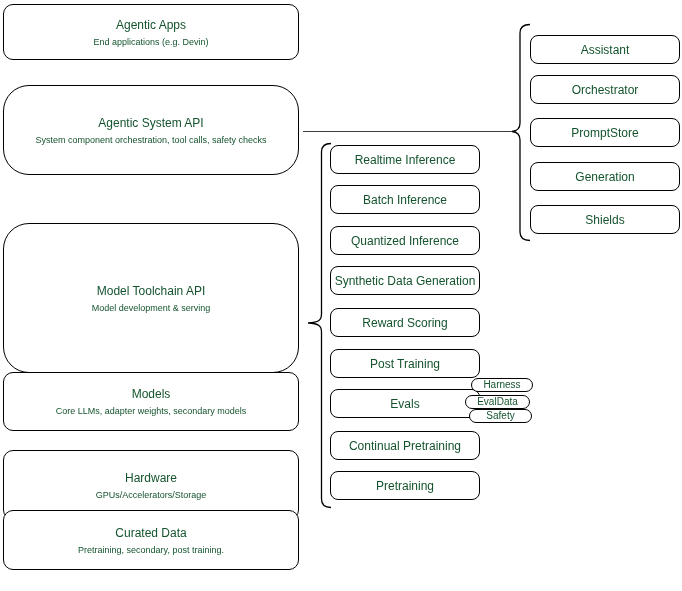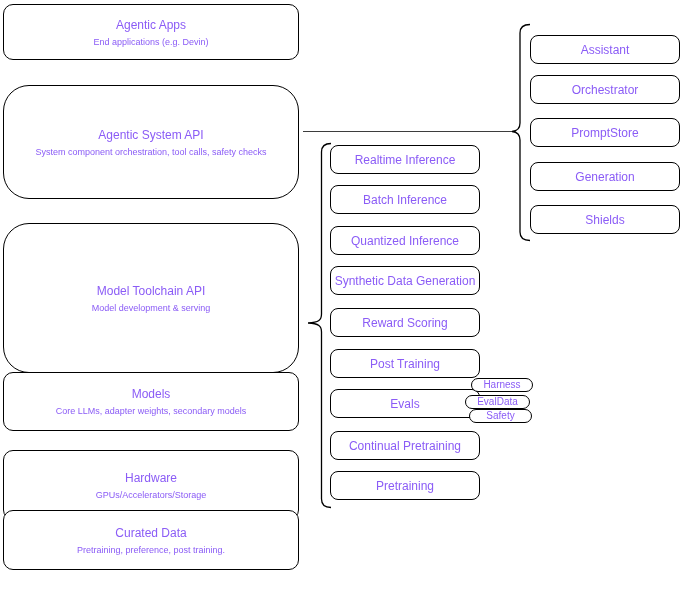--- a/index.html
+++ b/index.html
@@ -1,18 +1,18 @@
 <!DOCTYPE html>
 <html><head>
 <meta charset="utf-8">
 <style>
   html,body { margin:0; padding:0; background:#ffffff; }
   .canvas {
     position:relative; width:682px; height:591px; background:#ffffff;
-    font-family:"Liberation Sans", sans-serif; color:#8b5cf6; overflow:hidden;
+    font-family:"Liberation Sans", sans-serif; color:#14532d; overflow:hidden;
   }
   .layer { position:absolute; left:0; top:0; width:682px; height:591px; }
   .lbox {
     position:absolute; left:3px; width:296px; box-sizing:border-box;
     border:1.3px solid #000; background:#fff;
     display:flex; flex-direction:column; align-items:center; justify-content:center; gap:3px;
     text-align:center;
   }
   .lbox .title { font-size:12px; line-height:16px; white-space:nowrap; }
   .lbox .sub   { font-size:9px;  line-height:12px; white-space:nowrap; }
@@ -39,39 +39,39 @@
   <svg class="layer" width="682" height="591" viewBox="0 0 682 591">
     <path d="M303,131.5 L512,131.5" stroke="#3d3d3d" stroke-width="1.2" fill="none"></path>
     <path d="M530,24.5 C524,24.5 520,27 520,33 L520,123 C520,128.5 517.5,131 512,131.5 C517.5,132 520,134.5 520,140 L520,232 C520,238 524,240.5 530,240.5" stroke="#000" stroke-width="1.3" fill="none"></path>
     <path d="M331,143.5 C325,143.5 321.5,146 321.5,152 L321.5,314 C321.5,320 319,322.5 308,323 C319,323.5 321.5,326 321.5,332 L321.5,499 C321.5,505 325,507.5 331,507.5" stroke="#000" stroke-width="1.3" fill="none"></path>
   </svg>
 
   <div class="lbox" style="top:4px;height:56px;border-radius:10px">
     <div class="title">Agentic Apps</div>
     <div class="sub">End applications (e.g. Devin)</div>
   </div>
-  <div class="lbox" style="top:85px;height:114px;border-radius:26px">
+  <div class="lbox" style="top:85px;height:90px;border-radius:26px">
     <div class="title">Agentic System API</div>
     <div class="sub">System component orchestration, tool calls, safety checks</div>
   </div>
   <div class="lbox" style="top:223px;height:150px;border-radius:26px">
     <div class="title">Model Toolchain API</div>
     <div class="sub">Model development &amp; serving</div>
   </div>
   <div class="lbox" style="top:372px;height:59px;border-radius:10px">
     <div class="title">Models</div>
     <div class="sub">Core LLMs, adapter weights, secondary models</div>
   </div>
   <div class="lbox" style="top:450px;height:70px;border-radius:10px">
     <div class="title">Hardware</div>
     <div class="sub">GPUs/Accelerators/Storage</div>
   </div>
   <div class="lbox" style="top:510px;height:60px;border-radius:10px">
     <div class="title">Curated Data</div>
-    <div class="sub">Pretraining, preference, post training.</div>
+    <div class="sub">Pretraining, secondary, post training.</div>
   </div>
 
   <div class="mbox" style="top:145px">
     <span>Realtime Inference</span>
   </div>
   <div class="mbox" style="top:185px">
     <span>Batch Inference</span>
   </div>
   <div class="mbox" style="top:226px">
     <span>Quantized Inference</span>

